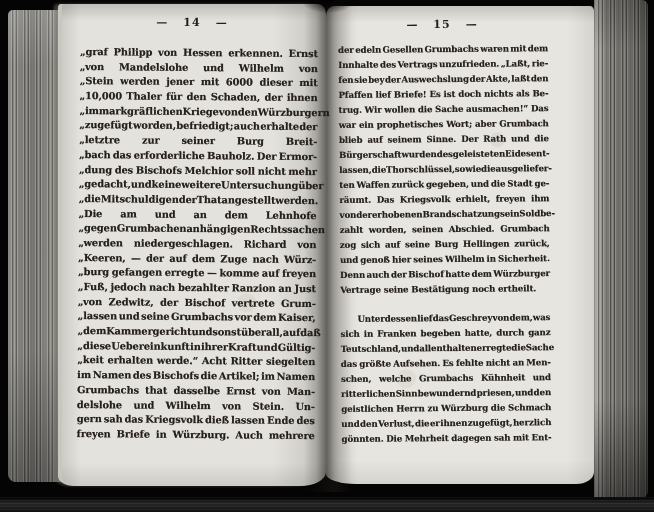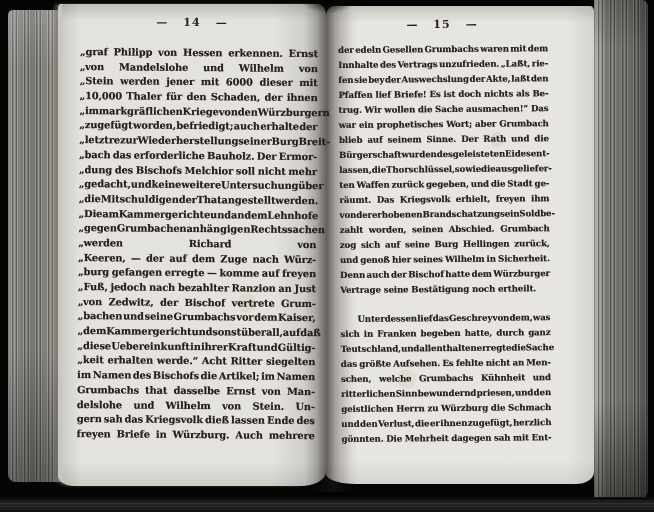--- a/index.html
+++ b/index.html
@@ -170,21 +170,20 @@
           <span>„zugefügt</span>
           <span>worden,</span>
           <span>befriedigt;</span>
           <span>auch</span>
           <span>erhalte</span>
           <span>der</span>
         </div>
         <div class="line just">
           <span>„letztre</span>
           <span>zur</span>
-          <span>Wiederherstellung</span>
           <span>seiner</span>
           <span>Burg</span>
           <span>Breit-</span>
         </div>
         <div class="line just">
           <span>„bach</span>
           <span>das</span>
           <span>erforderliche</span>
           <span>Bauholz.</span>
           <span>Der</span>
@@ -211,34 +210,34 @@
           <span>„die</span>
           <span>Mitschuldigen</span>
           <span>der</span>
           <span>That</span>
           <span>angestellt</span>
           <span>werden.</span>
         </div>
         <div class="line just">
           <span>„Die</span>
           <span>am</span>
-          <span>Kammergerichte</span>
           <span>und</span>
           <span>an</span>
           <span>dem</span>
           <span>Lehnhofe</span>
         </div>
         <div class="line just">
           <span>„gegen</span>
           <span>Grumbachen</span>
           <span>anhängigen</span>
           <span>Rechtssachen</span>
         </div>
         <div class="line just">
           <span>„werden</span>
+          <span>niedergeschlagen.</span>
           <span>Richard</span>
           <span>von</span>
         </div>
         <div class="line just">
           <span>„Keeren,</span>
           <span>—</span>
           <span>der</span>
           <span>auf</span>
           <span>dem</span>
           <span>Zuge</span>
@@ -265,21 +264,21 @@
         </div>
         <div class="line just">
           <span>„von</span>
           <span>Zedwitz,</span>
           <span>der</span>
           <span>Bischof</span>
           <span>vertrete</span>
           <span>Grum-</span>
         </div>
         <div class="line just">
-          <span>„bachen</span>
+          <span>„lassen</span>
           <span>und</span>
           <span>seine</span>
           <span>Grumbachs</span>
           <span>vor</span>
           <span>dem</span>
           <span>Kaiser,</span>
         </div>
         <div class="line just">
           <span>„dem</span>
           <span>Kammergericht</span>

